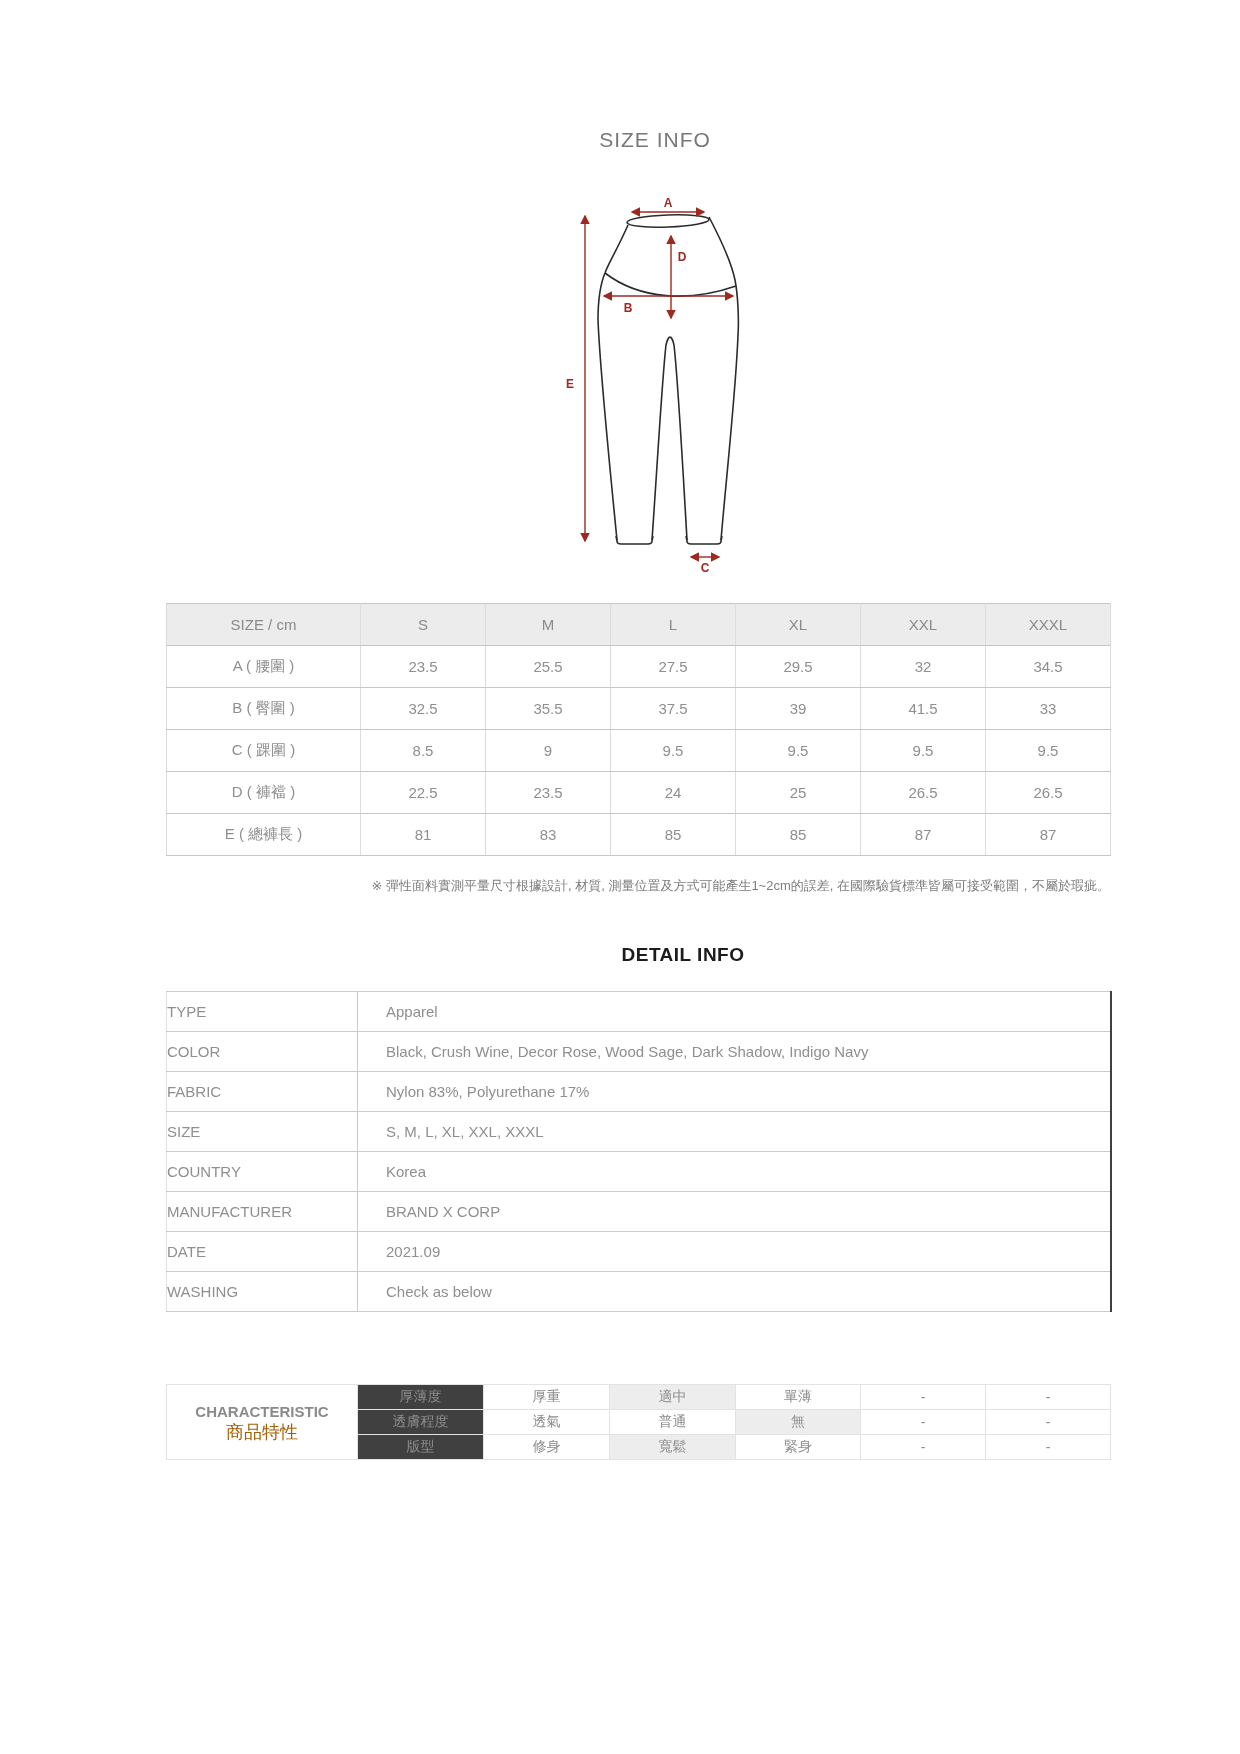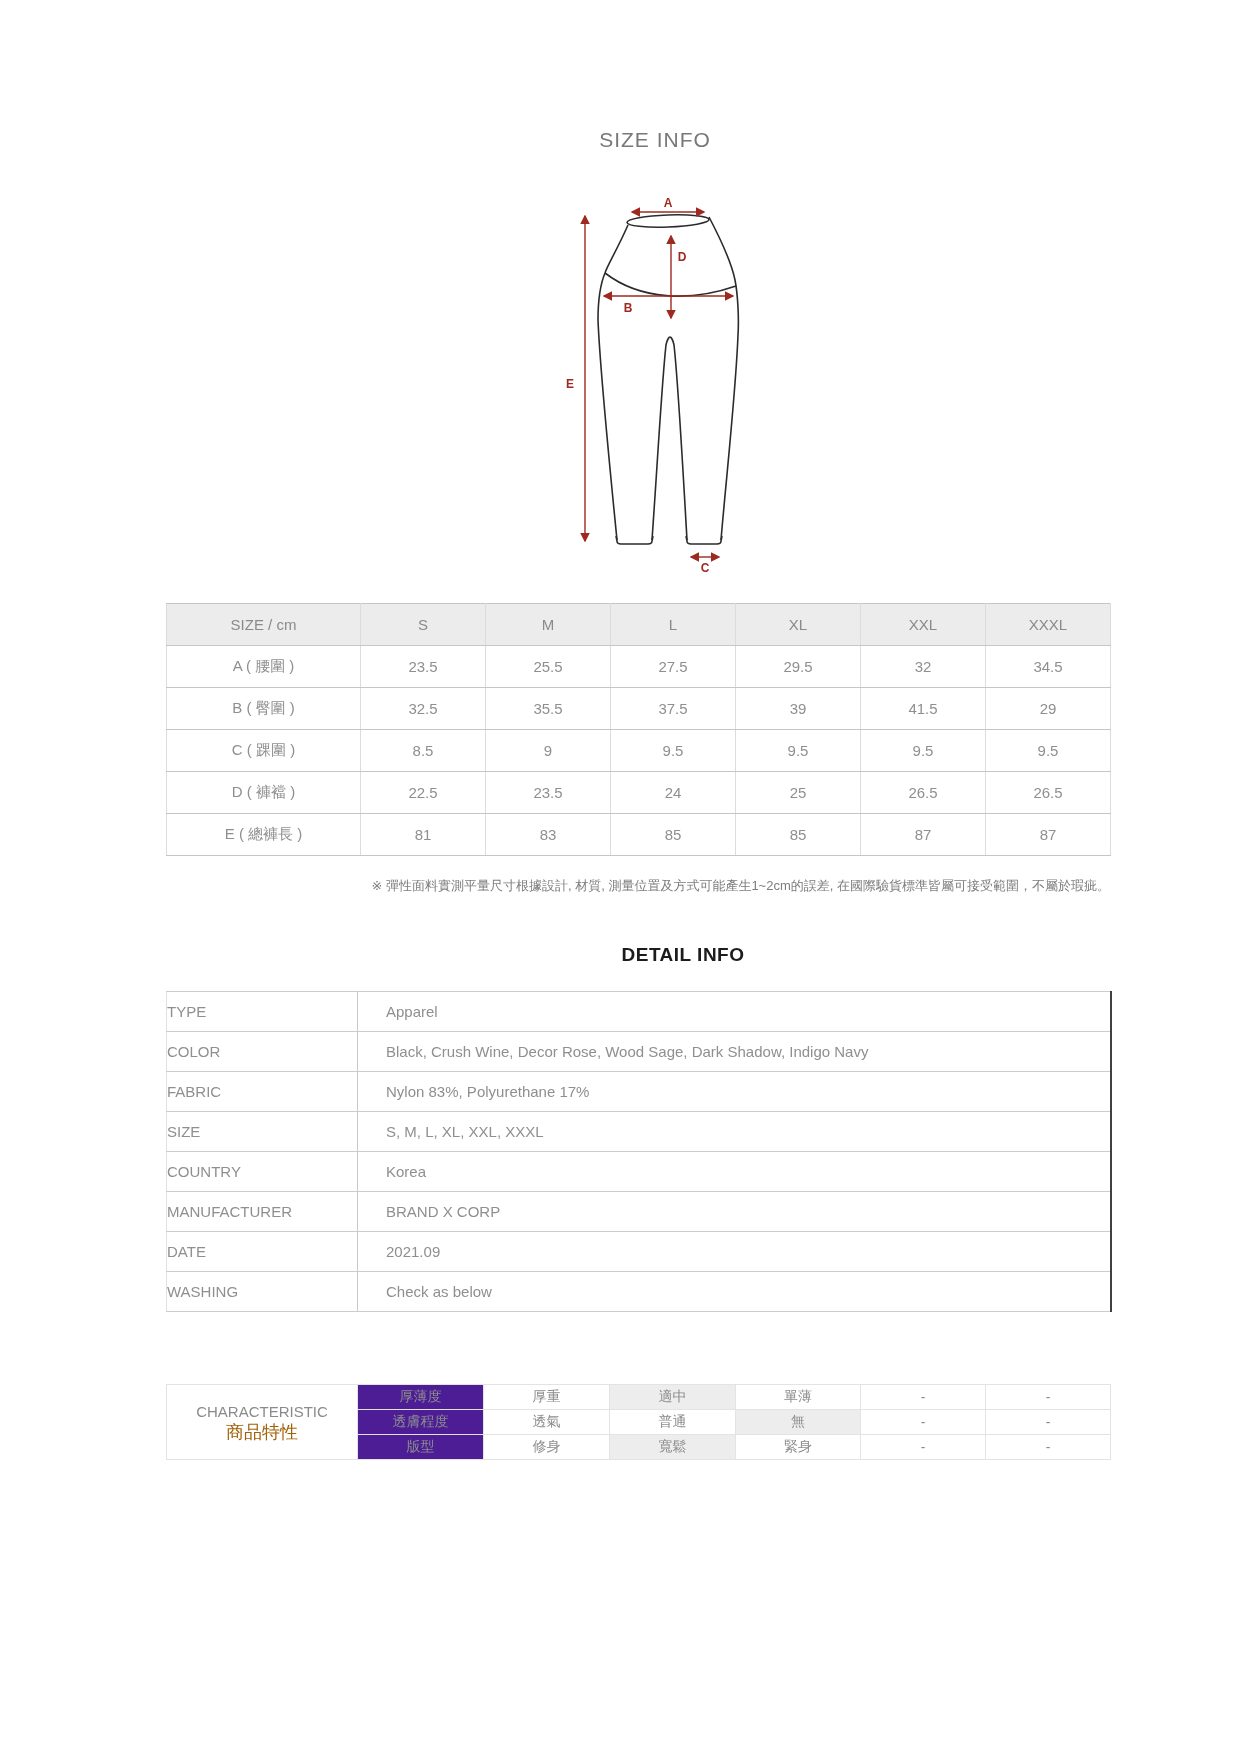--- a/index.html
+++ b/index.html
@@ -57,23 +57,23 @@
 
   
   table.char-table {
     margin-top:72px; width:944px; table-layout:fixed; border-collapse:collapse;
   }
   table.char-table td {
     height:25px; text-align:center; vertical-align:middle;
     font-size:14px; color:#8c8c8c; border:1px solid #e3e3e3; background:#ffffff;
   }
   table.char-table td.char-title-cell { background:#ffffff; }
-  .char-title-en { font-size:15px; color:#8a8a8a; line-height:20px; }
+  .char-title-en { font-size:15px; color:#8a8a8a; line-height:20px;font-weight:bold; }
   .char-title-zh { font-size:18px; color:#a16207; line-height:20px; }
-  table.char-table td.cat { background:#4c1d95; }
+  table.char-table td.cat { background:#404040; }
   table.char-table td.sel { background:#ededed; }
 
   svg text { font-family:"Liberation Sans","DejaVu Sans",sans-serif; }
 </style>
 </head>
 <body>
 
 <div class="page">
 
   <h1 class="size-info-title">SIZE INFO</h1>
@@ -145,21 +145,21 @@
         <td>32</td>
         <td>34.5</td>
       </tr>
       <tr>
         <td>B ( 臀圍 )</td>
         <td>32.5</td>
         <td>35.5</td>
         <td>37.5</td>
         <td>39</td>
         <td>41.5</td>
-        <td>29</td>
+        <td>33</td>
       </tr>
       <tr>
         <td>C ( 踝圍 )</td>
         <td>8.5</td>
         <td>9</td>
         <td>9.5</td>
         <td>9.5</td>
         <td>9.5</td>
         <td>9.5</td>
       </tr>

